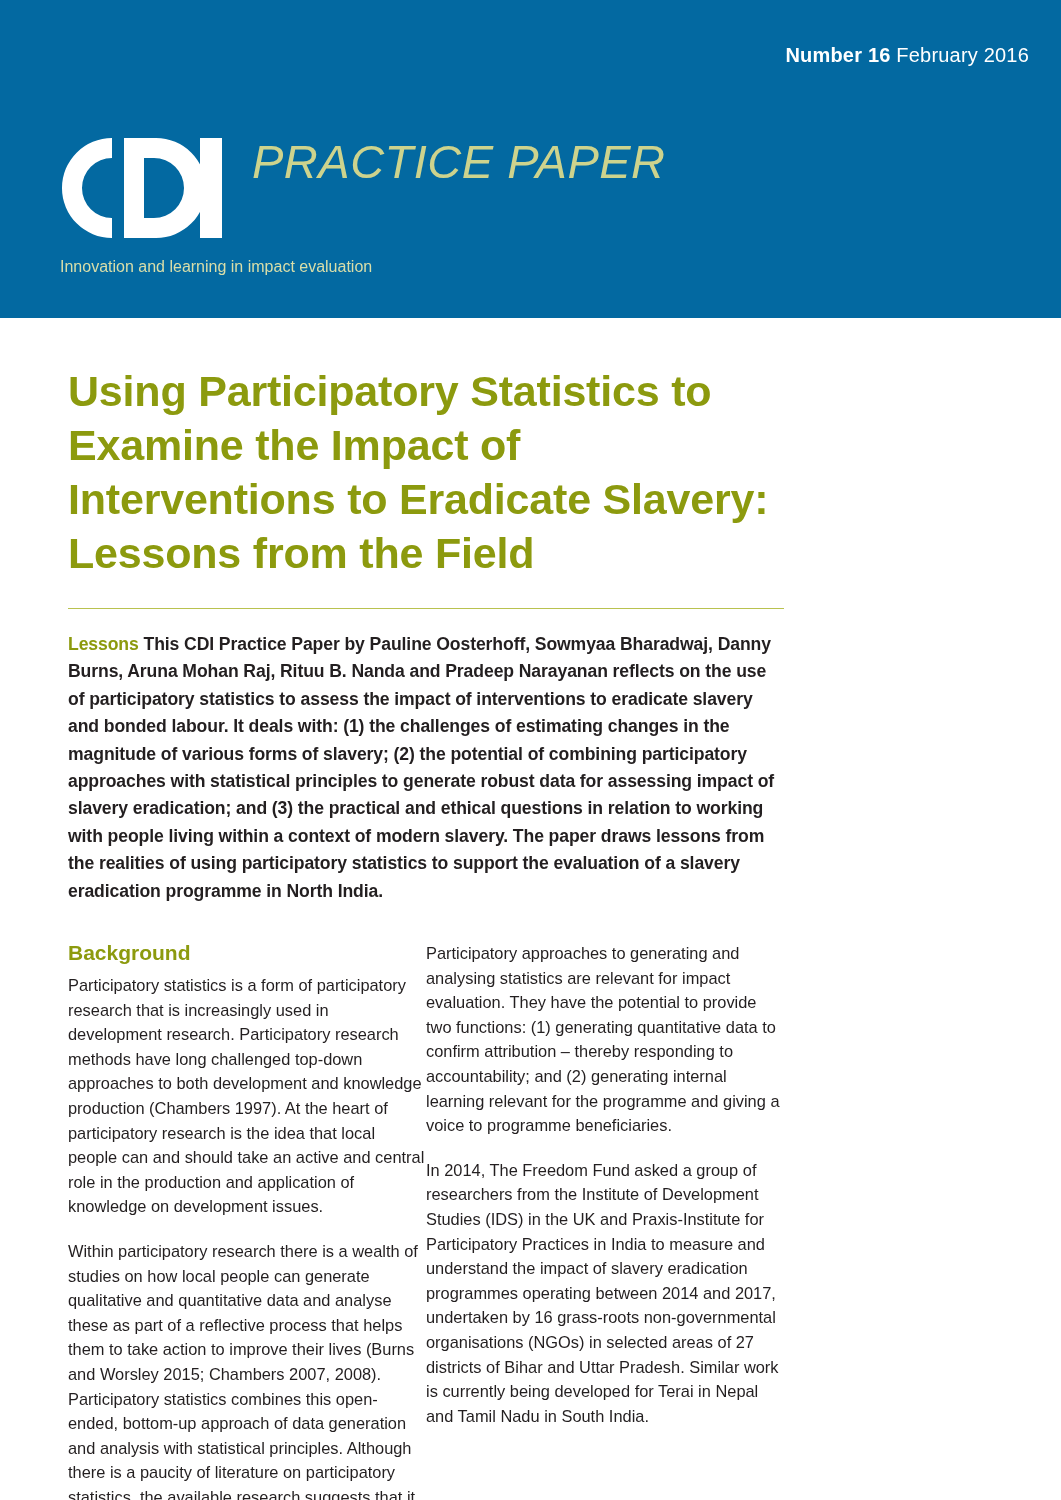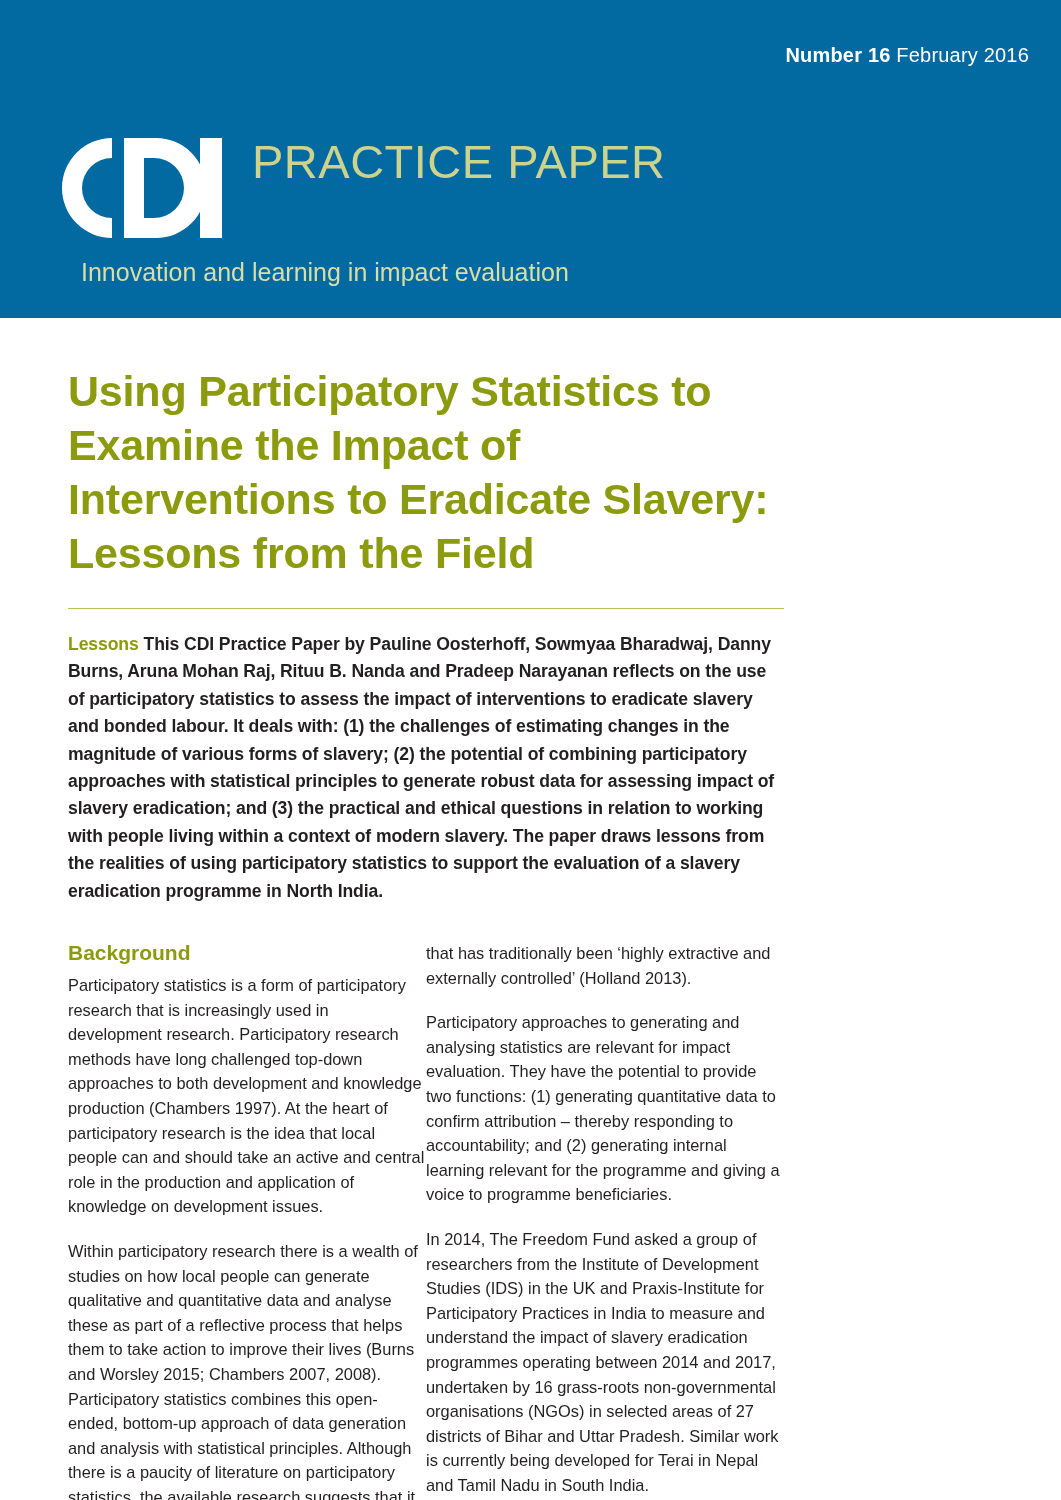--- a/index.html
+++ b/index.html
@@ -58,28 +58,28 @@
     line-height: 52px;
     letter-spacing: -0.5px;
     font-weight: 400;
   }
   .logo-line2 {
     color: #cdd38d;
     font-size: 47px;
     line-height: 52px;
     letter-spacing: 0.5px;
     font-weight: 400;
+    font-style: italic;
   }
   .tagline {
     position: absolute;
     left: 60px;
     top: 258px;
     color: #d9dea9;
-    font-size: 25px;
-    margin-left: 21px;
+    font-size: 16px;
   }
 
   
   .content {
     position: relative;
     padding: 0 68px;
     box-sizing: border-box;
     width: 852px;
   }
   .title {
@@ -199,21 +199,20 @@
 
   <div class="columns">
 
     <div class="col">
       <h2 class="section-heading">Background</h2>
       <p>Participatory statistics is a form of participatory research that is increasingly used in development research. Participatory research methods have long challenged top-down approaches to both development and knowledge production (Chambers 1997). At the heart of participatory research is the idea that local people can and should take an active and central role in the production and application of knowledge on development issues.</p>
       <p>Within participatory research there is a wealth of studies on how local people can generate qualitative and quantitative data and analyse these as part of a reflective process that helps them to take action to improve their lives (Burns and Worsley 2015; Chambers 2007, 2008). Participatory statistics combines this open-ended, bottom-up approach of data generation and analysis with statistical principles. Although there is a paucity of literature on participatory statistics, the available research suggests that it can be an efficient way to enable local people to produce generalisable statistics. It has been successfully used for monitoring and evaluation (M&amp;E) and can empower local people in a sphere of research</p>
     </div>
 
     <div class="col">
-      <p>that has traditionally been ‘highly extractive and externally controlled’ (Holland 2013).</p>
       <p>Participatory approaches to generating and analysing statistics are relevant for impact evaluation. They have the potential to provide two functions: (1) generating quantitative data to confirm attribution – thereby responding to accountability; and (2) generating internal learning relevant for the programme and giving a voice to programme beneficiaries.</p>
       <p>In 2014, The Freedom Fund asked a group of researchers from the Institute of Development Studies (IDS) in the UK and Praxis-Institute for Participatory Practices in India to measure and understand the impact of slavery eradication programmes operating between 2014 and 2017, undertaken by 16 grass-roots non-governmental organisations (NGOs) in selected areas of 27 districts of Bihar and Uttar Pradesh. Similar work is currently being developed for Terai in Nepal and Tamil Nadu in South India.</p>
     </div>
 
   </div>
 
   <div class="footer">
     <div class="footer-left">
       <span class="footer-strong">CDI PRACTICE PAPER</span>
       <span class="footer-rest">16 February 2016</span>

